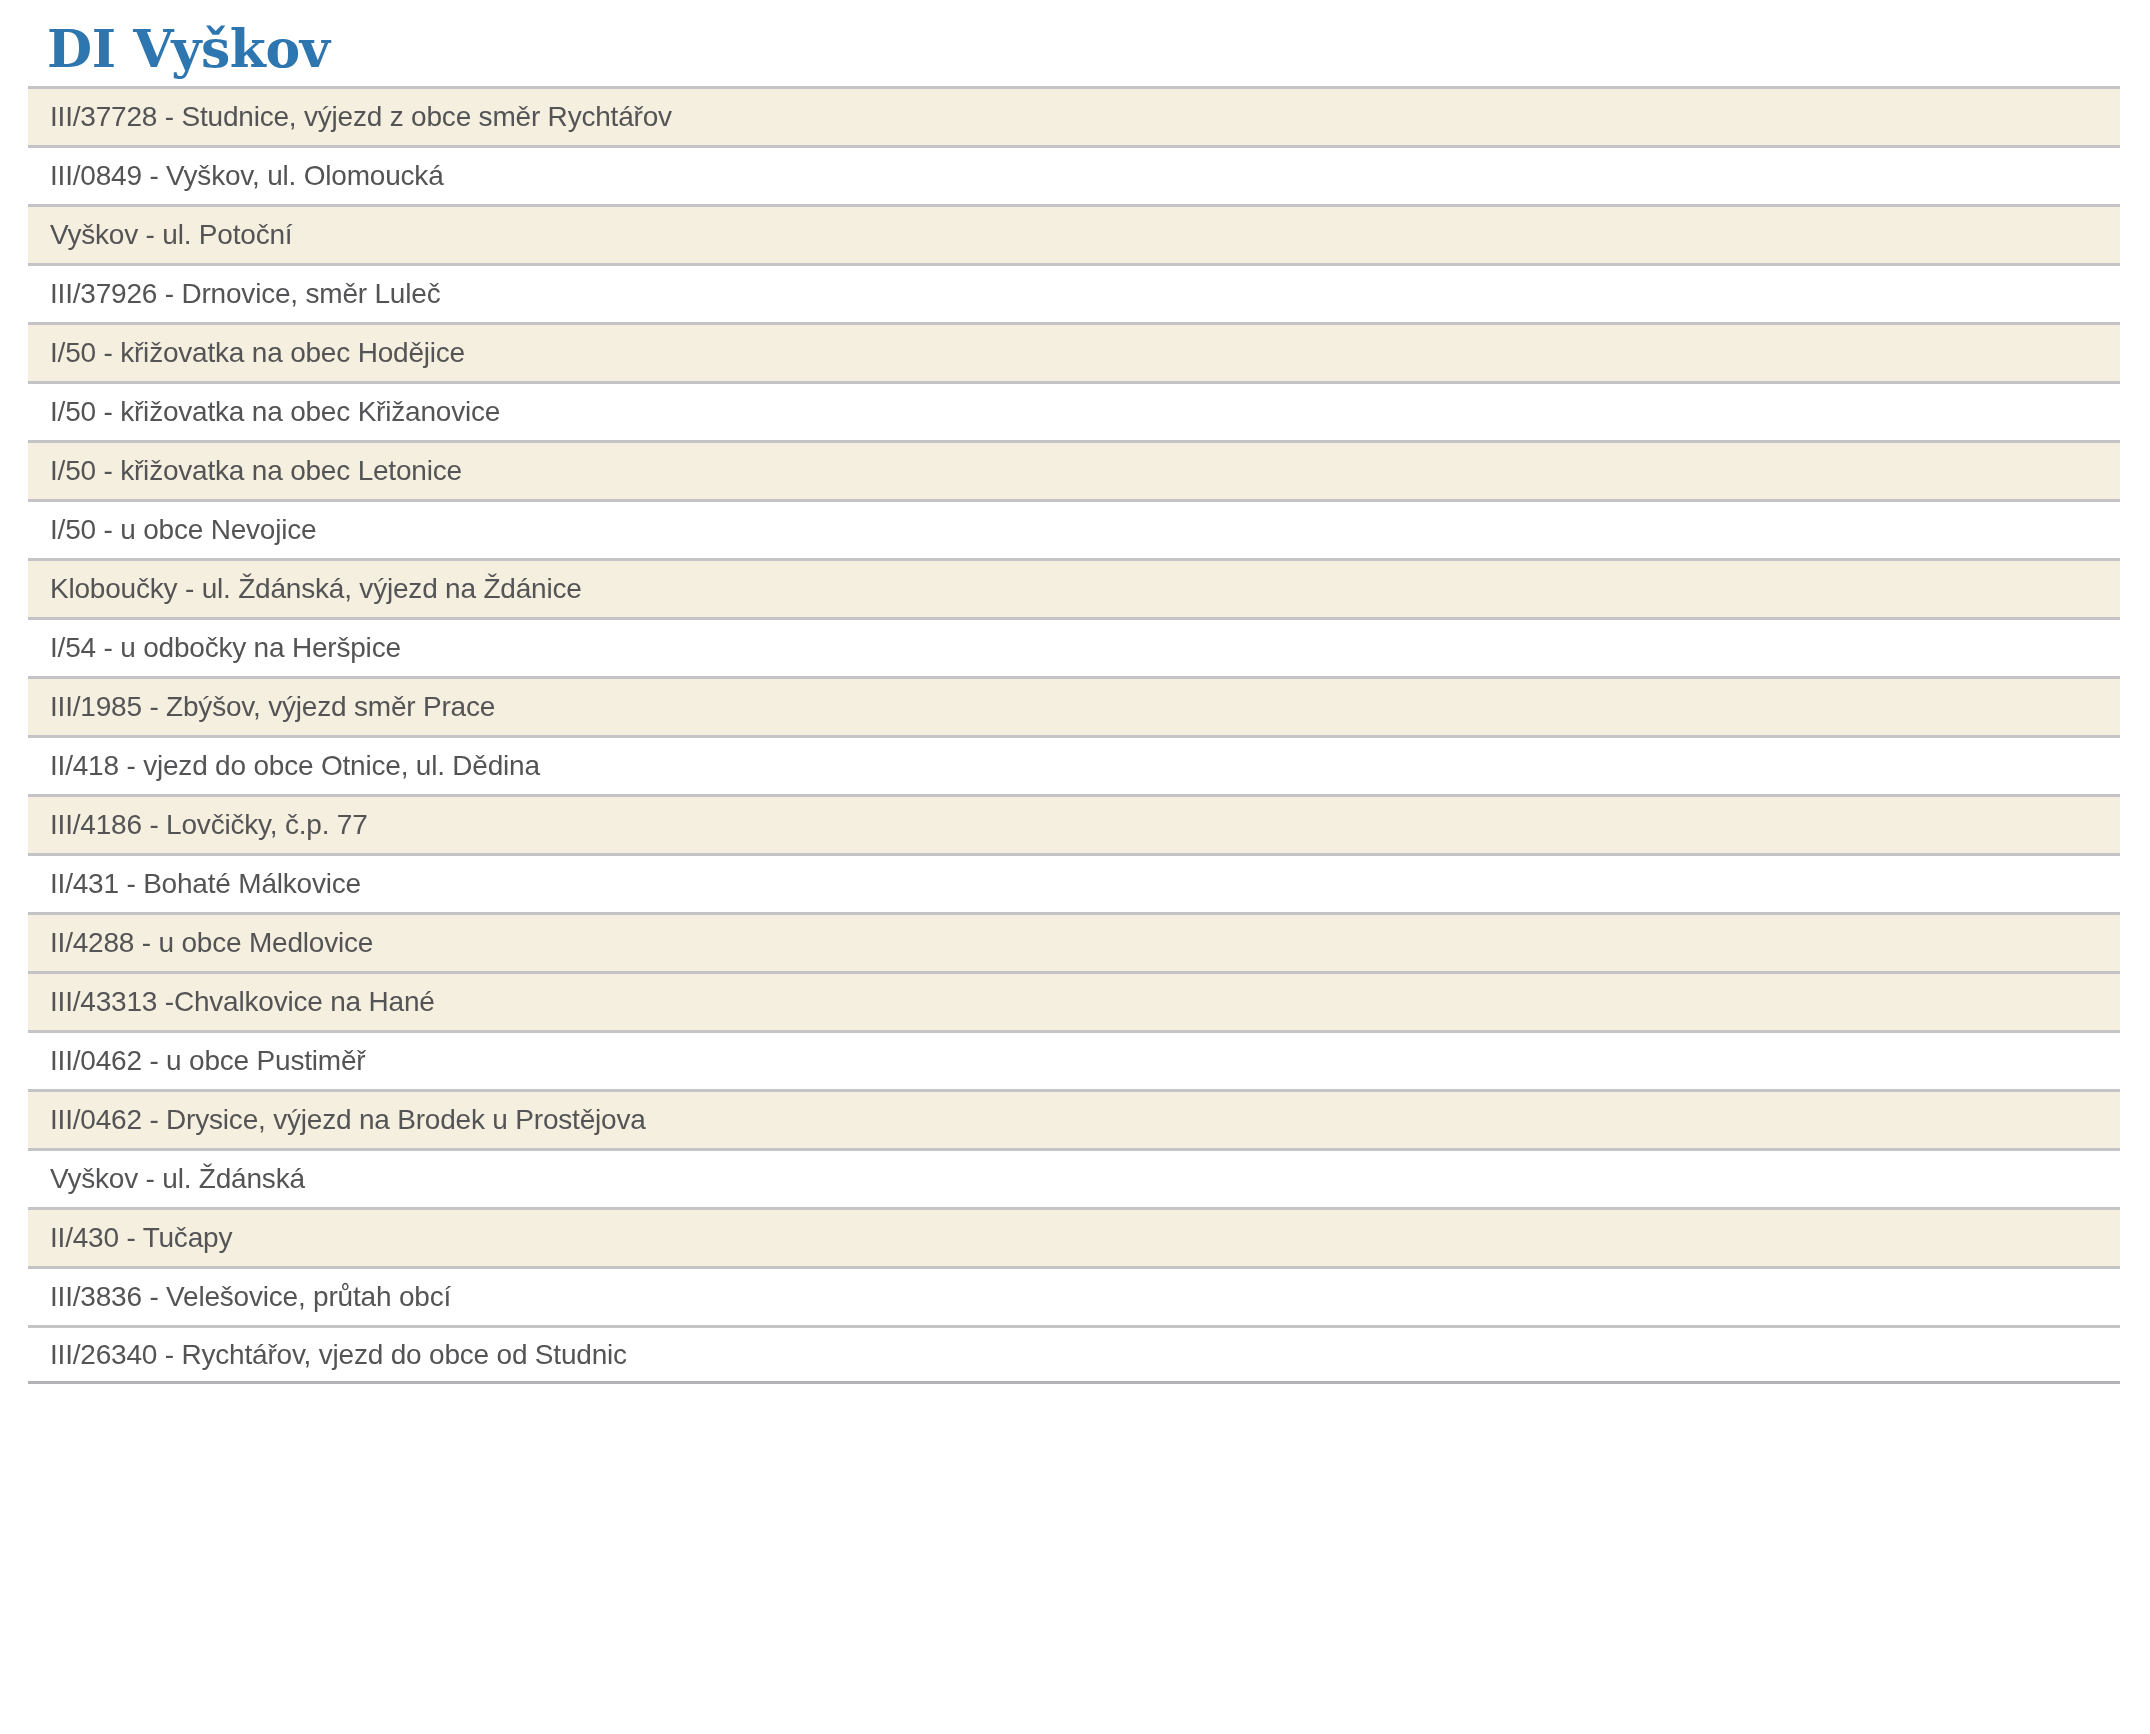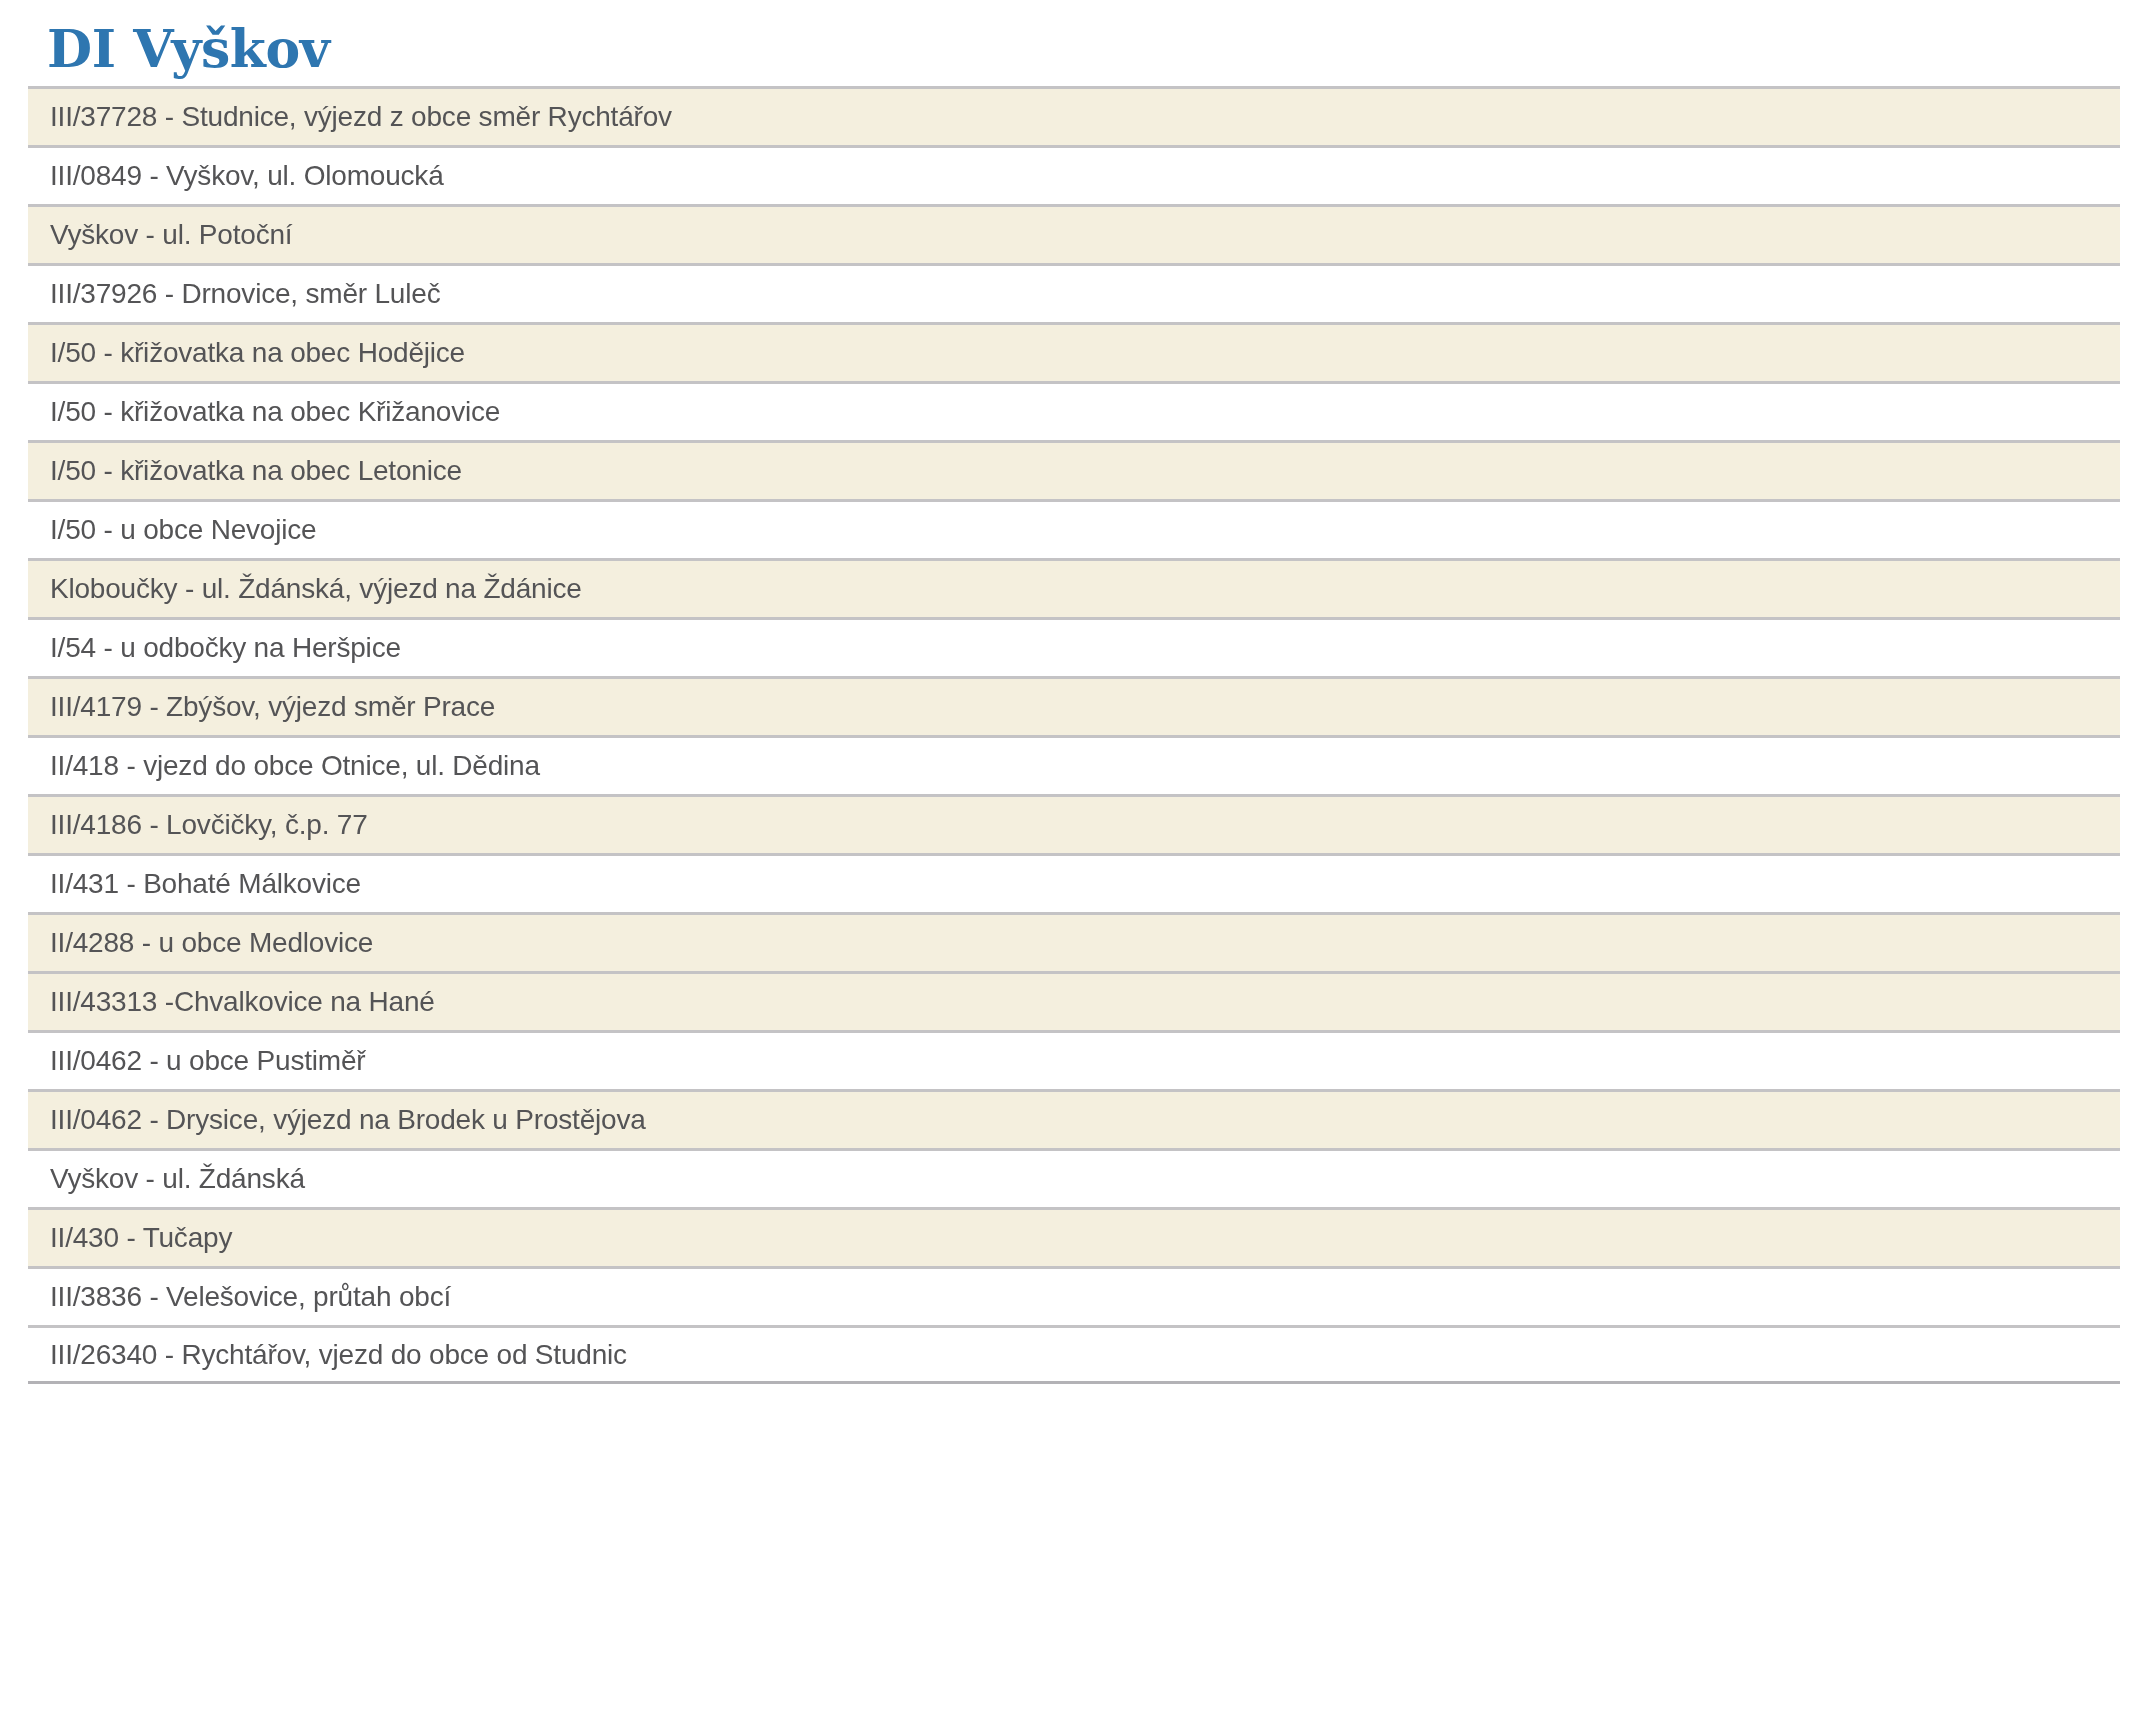--- a/index.html
+++ b/index.html
@@ -89,21 +89,21 @@
       <li class="row">
     <span class="row-label">I/50 - u obce Nevojice</span>
   </li>
       <li class="row odd">
     <span class="row-label">Kloboučky - ul. Ždánská, výjezd na Ždánice</span>
   </li>
       <li class="row">
     <span class="row-label">I/54 - u odbočky na Heršpice</span>
   </li>
       <li class="row odd">
-    <span class="row-label">III/4179 - Zbýšov, výjezd směr Prace</span>
+    <span class="row-label">III/1985 - Zbýšov, výjezd směr Prace</span>
   </li>
       <li class="row">
     <span class="row-label">II/418 - vjezd do obce Otnice, ul. Dědina</span>
   </li>
       <li class="row odd">
     <span class="row-label">III/4186 - Lovčičky, č.p. 77</span>
   </li>
       <li class="row">
     <span class="row-label">II/431 - Bohaté Málkovice</span>
   </li>

